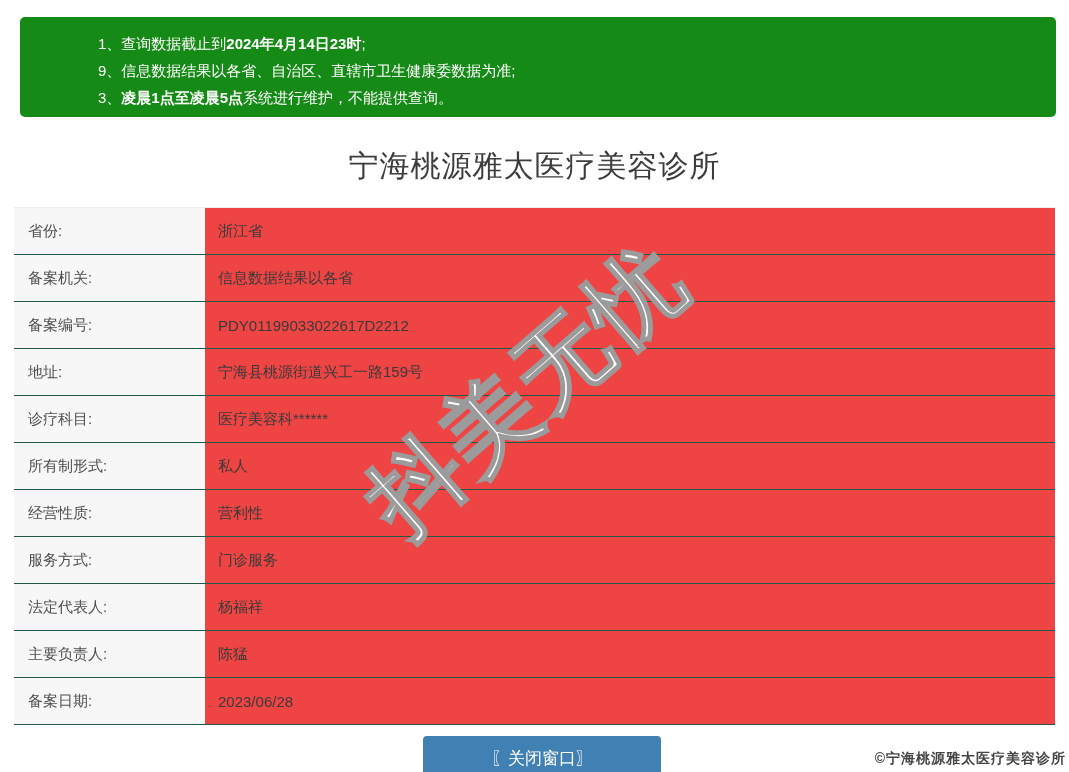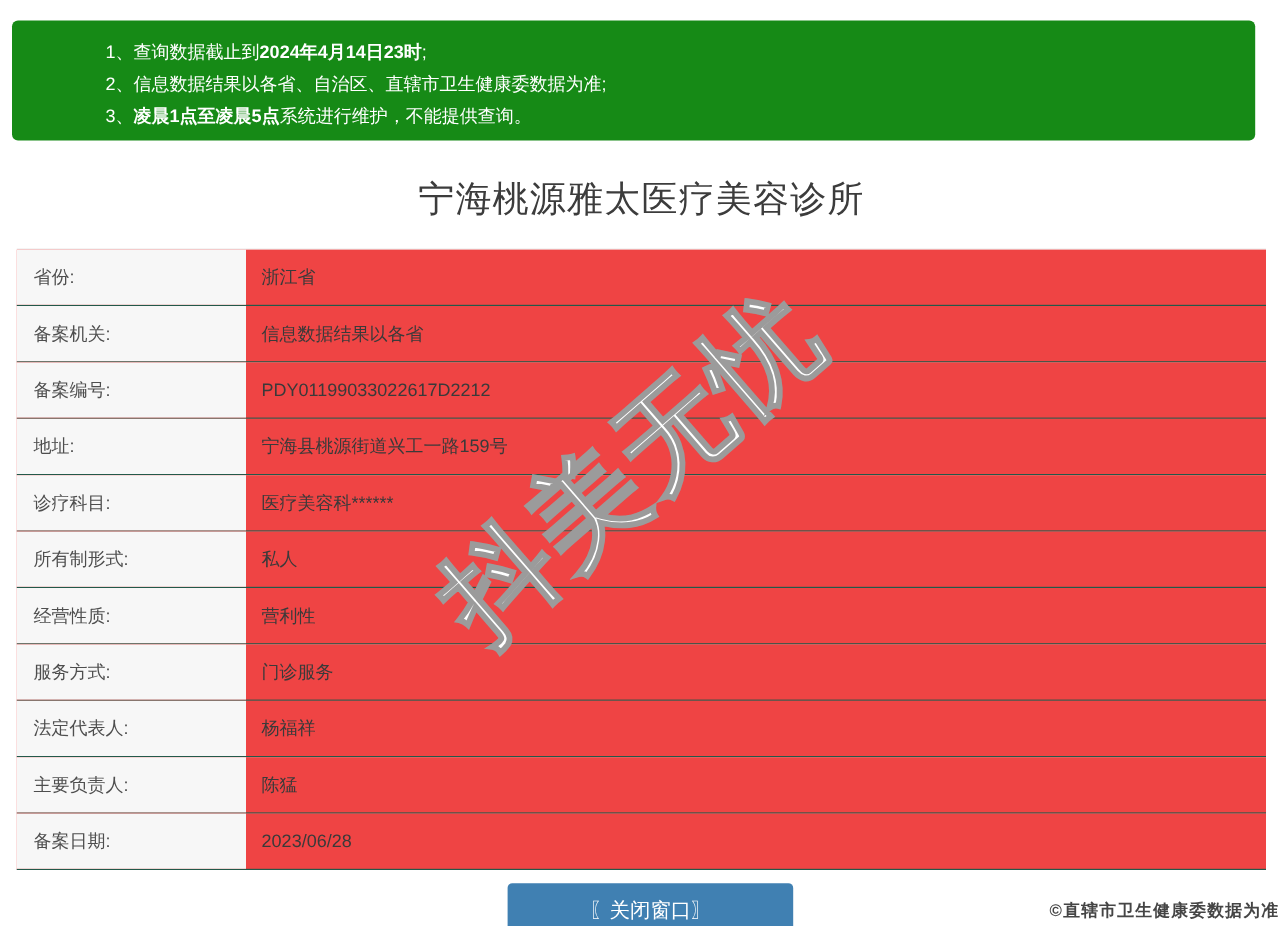--- a/index.html
+++ b/index.html
@@ -6,21 +6,21 @@
   .page {
     position: relative;
     width: 1069px;
     height: 772px;
     overflow: hidden;
     background: #ffffff;
     font-family: "Liberation Sans", sans-serif;
   }
   .notice-banner {
     position: absolute;
-    left: 10px;
+    left: 20px;
     top: 17px;
     width: 1036px;
     height: 100px;
     box-sizing: border-box;
     background: #168a16;
     border-radius: 5px;
     color: #ffffff;
     font-size: 15px;
     padding: 13px 20px 0 78px;
   }
@@ -112,21 +112,21 @@
     letter-spacing: 1px;
   }
 </style>
 </head>
 <body>
 
 <div class="page">
 
   <div class="notice-banner">
     <div class="notice-line"><span>1、查询数据截止到</span><b>2024年4月14日23时</b><span>;</span></div>
-    <div class="notice-line"><span>2、信息数据结果以各省、自治区、直辖市卫生健康委数据为准;</span><b></b><span></span></div>
+    <div class="notice-line"><span>9、信息数据结果以各省、自治区、直辖市卫生健康委数据为准;</span><b></b><span></span></div>
     <div class="notice-line"><span>3、</span><b>凌晨1点至凌晨5点</b><span>系统进行维护，不能提供查询。</span></div>
   </div>
 
   <h1 class="title">宁海桃源雅太医疗美容诊所</h1>
 
   <div class="info-table">
     <div class="row">
       <div class="cell-label">省份:</div>
       <div class="cell-value">浙江省</div>
     </div>
@@ -169,15 +169,15 @@
     <div class="row">
       <div class="cell-label">备案日期:</div>
       <div class="cell-value">2023/06/28</div>
     </div>
   </div>
 
   <button class="close-btn">〖关闭窗口〗</button>
 
   <div class="watermark-center">抖美无忧</div>
 
-  <div class="watermark-corner">©直辖市卫生健康委数据为准</div>
+  <div class="watermark-corner">©宁海桃源雅太医疗美容诊所</div>
 
 </div>
 
 </body></html>

